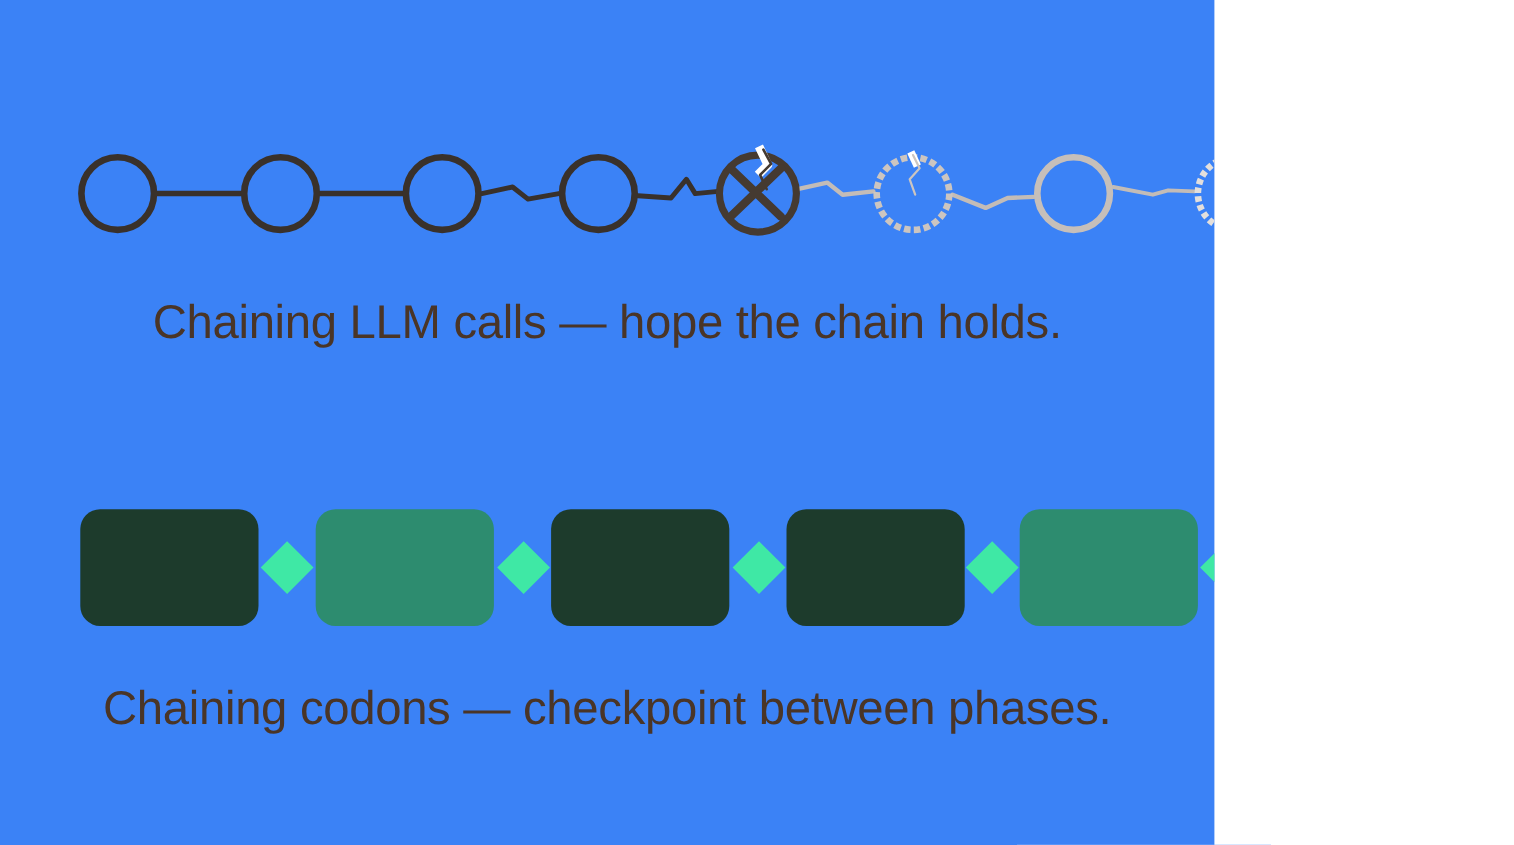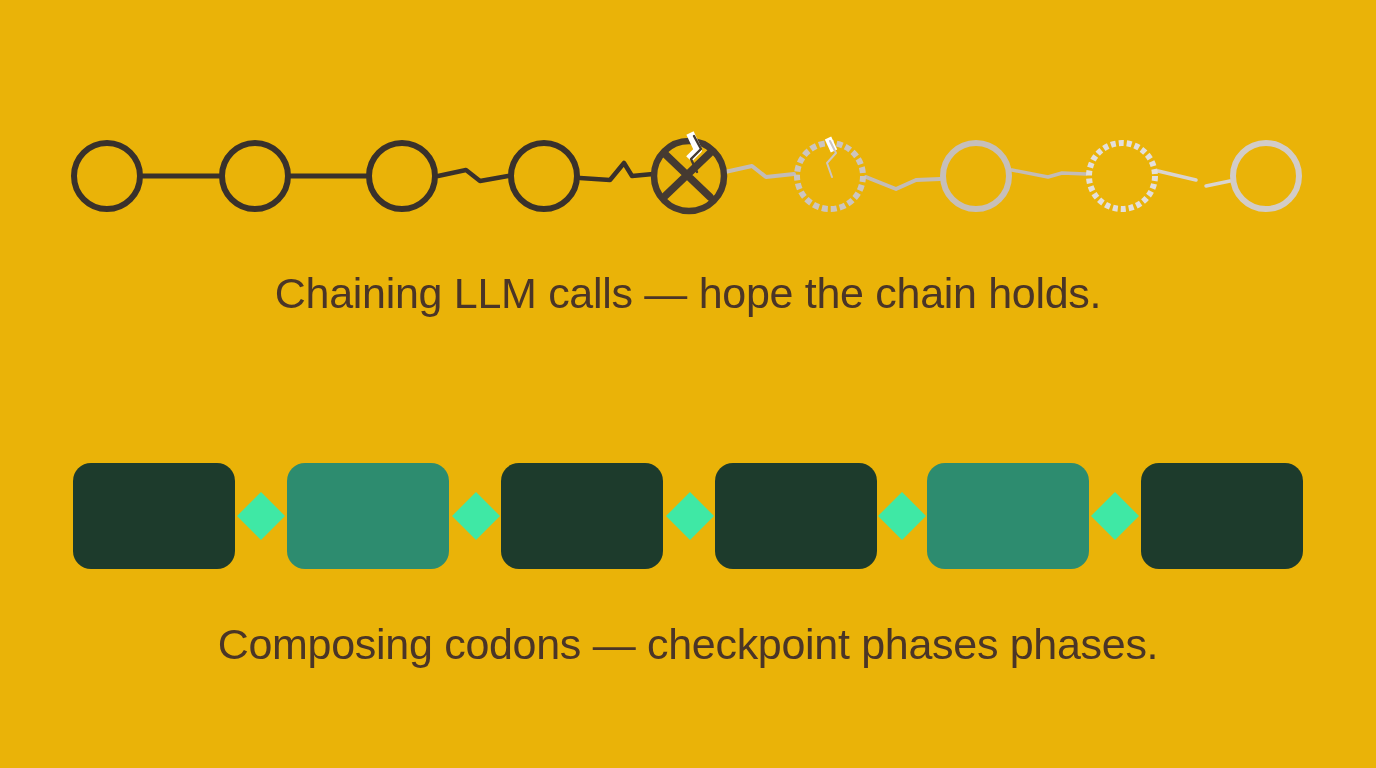--- a/index.html
+++ b/index.html
@@ -5,23 +5,23 @@
   html, body {
     margin: 0;
     padding: 0;
   }
   body {
     font-family: "Liberation Sans", "DejaVu Sans", sans-serif;
     background: #ffffff;
   }
   .canvas {
     position: relative;
-    width: 1376px;
+    width: 1104px;
     height: 768px;
-    background: #eab308;
+    background: #3b82f6;
     overflow: hidden;
   }
   .chain-svg {
     position: absolute;
     top: 0;
     left: 0;
   }
   .codon-svg {
     position: absolute;
     top: 455px;
@@ -87,15 +87,15 @@
     <rect x="927" y="8" width="162" height="106" rx="18" fill="#2d8c6f"></rect>
     <rect x="1141" y="8" width="162" height="106" rx="18" fill="#1d3b2c"></rect>
 
     <path d="M237,61 L261,37 L285,61 L261,85 Z" fill="#3fe8a5"></path>
     <path d="M452,61 L476,37 L500,61 L476,85 Z" fill="#3fe8a5"></path>
     <path d="M666,61 L690,37 L714,61 L690,85 Z" fill="#3fe8a5"></path>
     <path d="M878,61 L902,37 L926,61 L902,85 Z" fill="#3fe8a5"></path>
     <path d="M1091,61 L1115,37 L1139,61 L1115,85 Z" fill="#3fe8a5"></path>
   </svg>
 
-  <div class="caption caption-codon" style="color: rgb(74, 53, 39);">Composing codons — checkpoint phases phases.</div>
+  <div class="caption caption-codon" style="color: rgb(74, 53, 39);">Chaining codons — checkpoint between phases.</div>
 
 </div>
 
 </body></html>

